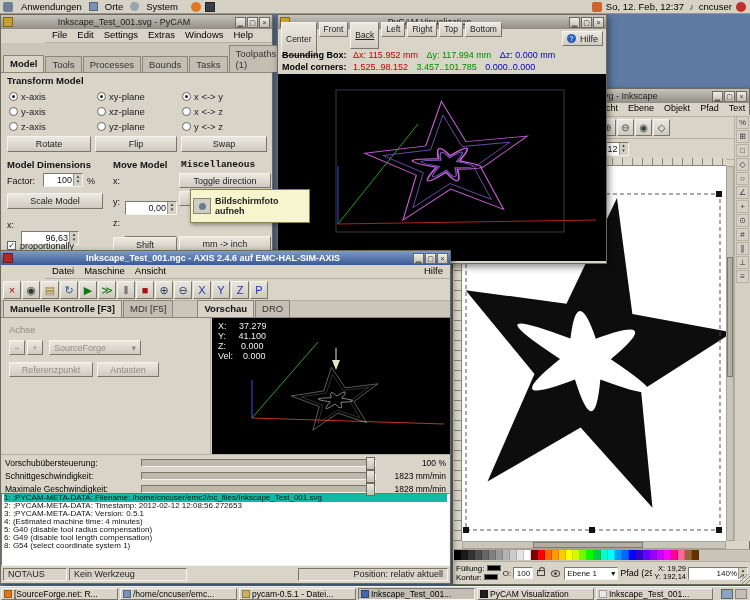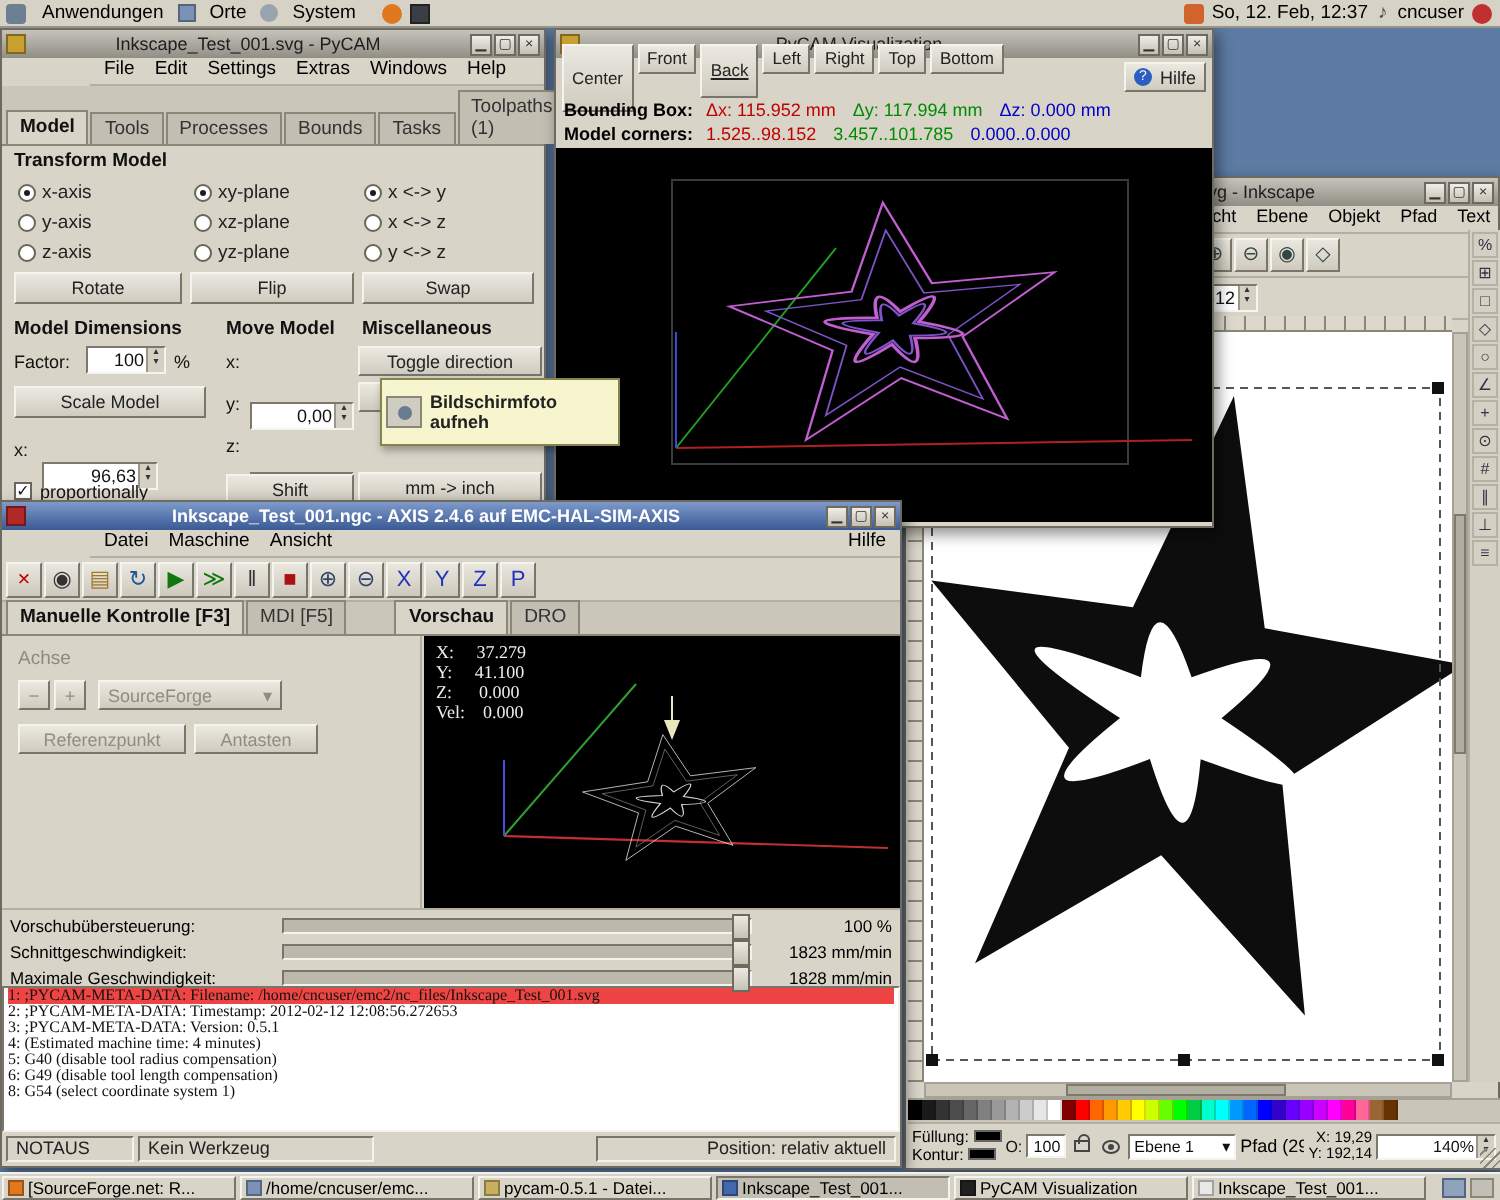--- a/index.html
+++ b/index.html
@@ -1,20 +1,20 @@
 <!DOCTYPE html>
 <html><head>
 <meta charset="utf-8">
 <style>
 *{margin:0;padding:0;box-sizing:border-box;}
 html,body{width:750px;height:600px;}
 body{font-family:"Liberation Sans",sans-serif;font-size:10px;background:#3c567c;}
 #desktop{position:relative;width:750px;height:600px;overflow:hidden;background:#5d7ba3;}
 .abs{position:absolute;}
-.mono{font-family:Liberation Serif, serif;}
+.mono{font-family:Liberation Sans, sans-serif;}
 .window{position:absolute;background:#d8d4c8;border:1px solid #6e6a60;box-shadow:2px 3px 7px rgba(0,0,0,.45);}
 .titlebar{height:14px;display:flex;align-items:center;gap:3px;padding:0 2px;background:linear-gradient(#c6c3ba,#918e85);font-size:9px;color:#1d1d1d;white-space:nowrap;overflow:hidden;}
 .titlebar.active{background:linear-gradient(#7e9acb,#3a5a94);color:#fff;font-weight:bold;}
 .title-text{flex:1;text-align:center;overflow:hidden;white-space:nowrap;}
 .ticon{width:10px;height:10px;flex:0 0 10px;border:1px solid rgba(0,0,0,.35);}
 .winbtns{display:flex;gap:1px;flex:0 0 auto;}
 .wb{width:11px;height:11px;border:1px solid #6e6a60;background:linear-gradient(#efede7,#c3bfb3);font-size:7px;line-height:9px;text-align:center;color:#333;font-weight:normal;}
 .menubar{display:flex;align-items:flex-start;height:14px;font-size:9.5px;padding:0 2px;border-bottom:1px solid #b3afa3;background:#d8d4c8;white-space:nowrap;overflow:hidden;margin-left:44px;}
 .menu-item{padding:0 5px;}
 .btn{display:flex;align-items:center;justify-content:center;border:1px solid;border-color:#f5f3ed #79756a #79756a #f5f3ed;background:linear-gradient(#ebe8e0,#cfcbbf);font-size:9px;color:#222;white-space:nowrap;overflow:hidden;}
@@ -27,21 +27,21 @@
 .spin i{font-style:normal;display:block;font-size:5px;line-height:5px;color:#333;}
 .rad{width:9px;height:9px;border-radius:50%;border:1px solid #6a665c;background:#fff;display:inline-block;margin-right:3px;position:relative;flex:0 0 9px;}
 .rad.on::after{content:"";position:absolute;left:2px;top:2px;width:3px;height:3px;border-radius:50%;background:#1c1c1c;}
 .radio-row{display:flex;align-items:center;height:15px;font-size:9.5px;color:#222;}
 .chk{width:9px;height:9px;border:1px solid #6a665c;background:#fff;display:inline-block;font-size:8px;line-height:8px;text-align:center;color:#111;}
 .sect{font-weight:bold;font-size:9.5px;color:#111;}
 .tbico{width:18px;height:18px;border:1px solid;border-color:#f5f3ed #79756a #79756a #f5f3ed;background:linear-gradient(#e9e6de,#cdc9bd);font-size:11px;line-height:16px;text-align:center;margin-right:1px;display:inline-block;}
 .slider{position:relative;flex:1;height:8px;margin:2px 4px;background:#bcb8ac;border:1px solid;border-color:#79756a #f5f3ed #f5f3ed #79756a;}
 .shandle{position:absolute;right:0;top:-3px;width:9px;height:13px;background:linear-gradient(#ece9e1,#c6c2b6);border:1px solid #6e6a60;}
 .gline{height:8px;line-height:8px;white-space:pre;font-size:8px;color:#111;}
-.gline.hl{background:#ef4444;}
+.gline.hl{background:#14b8a6;}
 .statcell{border:1px solid;border-color:#79756a #f5f3ed #f5f3ed #79756a;height:13px;line-height:11px;padding:0 4px;font-size:9px;color:#222;white-space:nowrap;}
 .sw{width:7px;height:10px;display:inline-block;border-right:1px solid rgba(0,0,0,.15);flex:0 0 7px;}
 .tkbtn{display:flex;align-items:center;gap:2px;width:117px;height:12px;margin:1px 1px 0 1px;border:1px solid;border-color:#f5f3ed #79756a #79756a #f5f3ed;background:#d8d4c8;font-size:8.5px;overflow:hidden;white-space:nowrap;padding:0 2px;}
 .tkbtn.active{border-color:#79756a #f5f3ed #f5f3ed #79756a;background:#c2beb2;}
 .tkic{width:8px;height:8px;flex:0 0 8px;border:1px solid rgba(0,0,0,.3);}
 .tktxt{overflow:hidden;white-space:nowrap;}
 .ink-ico{width:17px;height:17px;border:1px solid;border-color:#f5f3ed #79756a #79756a #f5f3ed;background:linear-gradient(#eae7df,#cecabd);font-size:10px;line-height:15px;text-align:center;margin-right:1px;display:inline-block;color:#344;}
 .snap-ico{width:13px;height:13px;border:1px solid #b5b1a5;background:#d4d0c4;font-size:8px;line-height:11px;text-align:center;margin:1px auto;display:block;color:#334;}
 .ruler-h{background:#dcd8cc repeating-linear-gradient(90deg,#8a8678 0 1px,transparent 1px 10px);border-bottom:1px solid #8a8678;}
 .ruler-v{background:#dcd8cc repeating-linear-gradient(0deg,#8a8678 0 1px,transparent 1px 10px);border-right:1px solid #8a8678;}
@@ -314,21 +314,21 @@
           <div class="radio-row">
             <span class="rad"></span>
             <span>y &lt;-&gt; z</span>
           </div>
         </div>
       <span class="btn abs" style="left:6px;top:63px;width:84px;height:16px;">Rotate</span>
       <span class="btn abs" style="left:94px;top:63px;width:82px;height:16px;">Flip</span>
       <span class="btn abs" style="left:180px;top:63px;width:86px;height:16px;">Swap</span>
       <span class="abs sect" style="left:6px;top:86px;">Model Dimensions</span>
       <span class="abs sect" style="left:112px;top:86px;">Move Model</span>
-      <span class="abs sect" style="left:180px;top:86px;">Miscellaneous</span>
+      <span class="abs sect" style="left:180px;top:86px;font-family:Liberation Mono, monospace;">Miscellaneous</span>
 
       <span class="abs clabel" style="left:6px;top:103px;">Factor:</span>
       <span class="entry abs" style="left:42px;top:100px;width:40px;height:14px;">
           <span>100</span>
           <span class="spin">
             <i>▴</i>
             <i>▾</i>
           </span>
         </span>
       <span class="abs clabel" style="left:86px;top:103px;">%</span>

